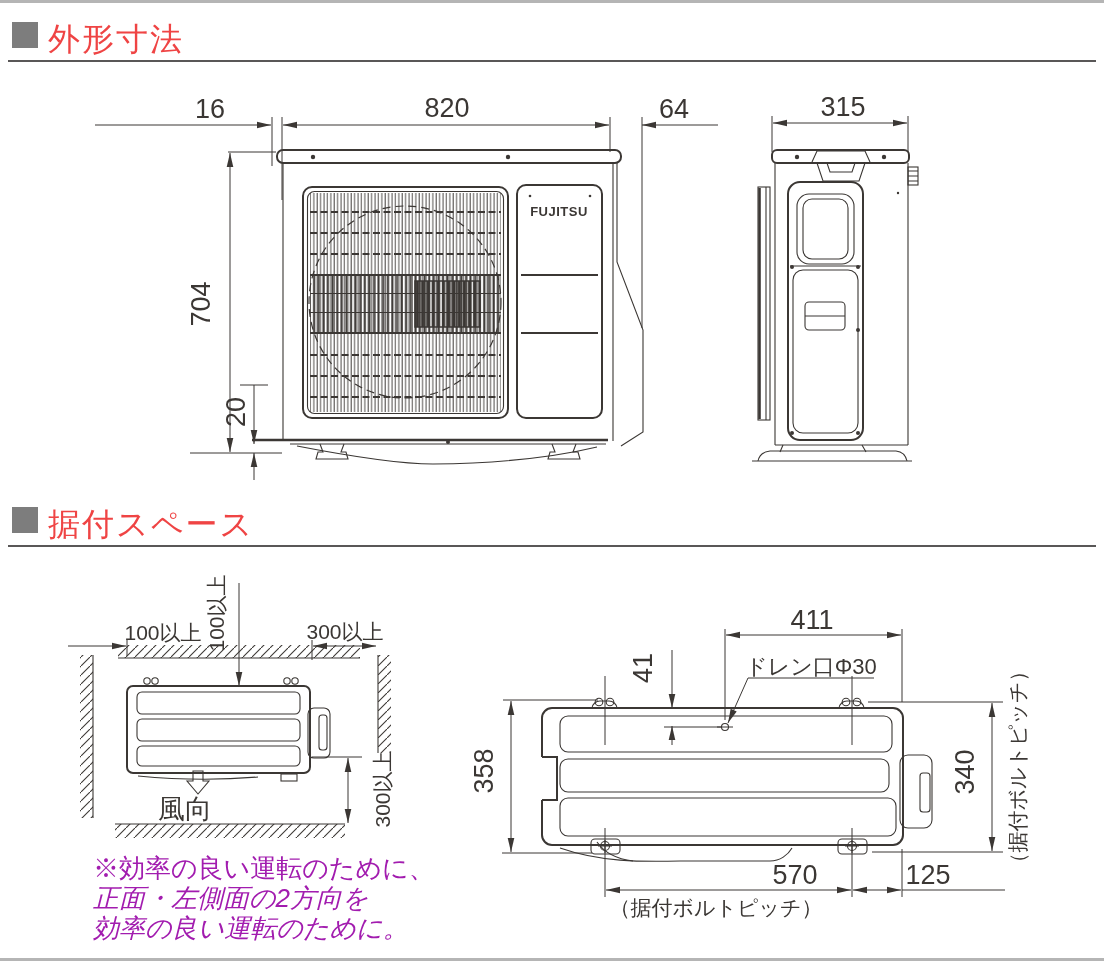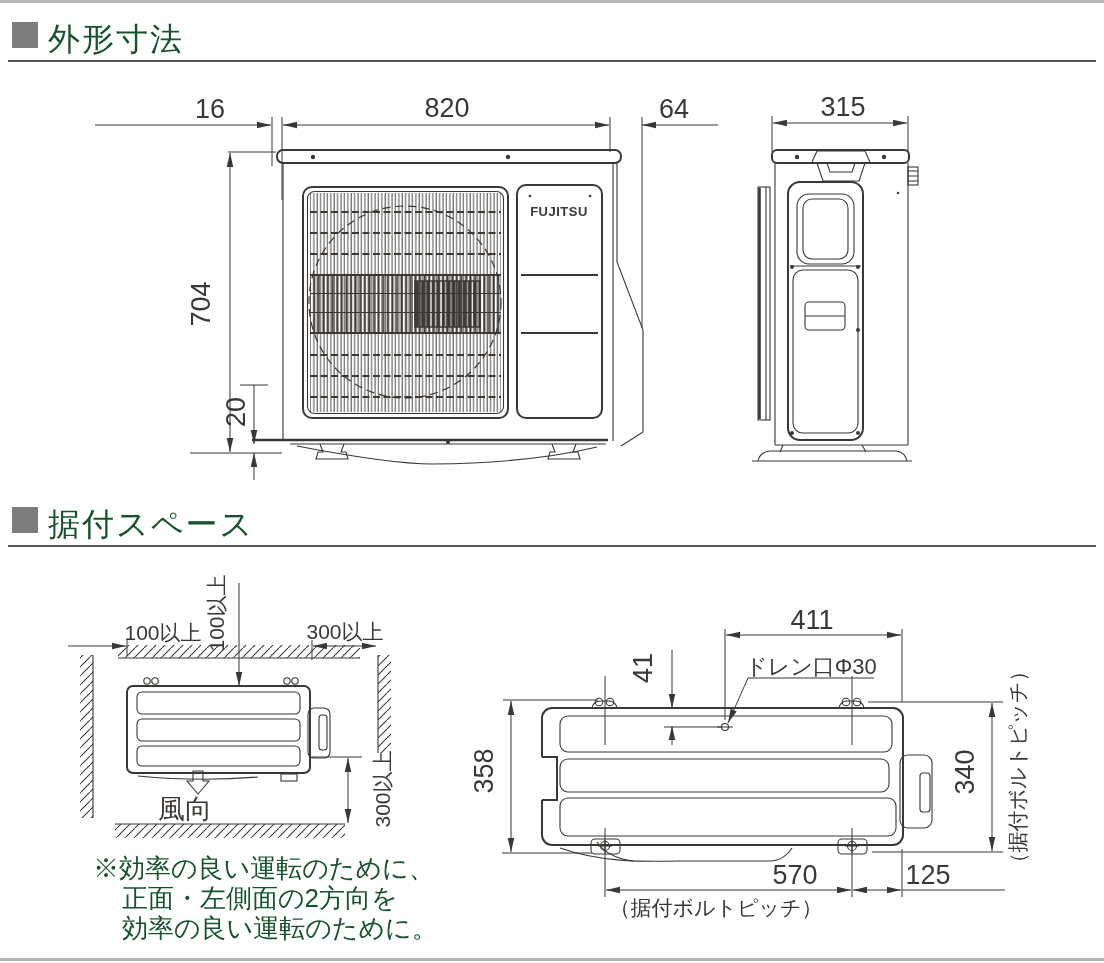--- a/index.html
+++ b/index.html
@@ -1,24 +1,24 @@
 <!DOCTYPE html>
 <html><head>
 <meta charset="utf-8">
 <style>
   html,body{margin:0;padding:0;background:#fff;}
   body{width:1104px;height:963px;position:relative;overflow:hidden;
        font-family:"Liberation Sans",sans-serif;color:#3b3734;}
   .edge{position:absolute;left:0;width:1104px;height:3px;background:#b5b5b5;}
   .hdr{position:absolute;left:0;width:1104px;}
   .hdr .bullet{position:absolute;left:12px;top:4px;width:26px;height:26px;background:#7d7d7d;}
-  .hdr .t{position:absolute;left:48px;top:0;font-size:32px;font-weight:500;letter-spacing:2px;color:#14532d;}
+  .hdr .t{position:absolute;left:48px;top:0;font-size:32px;font-weight:500;letter-spacing:2px;color:#ef4444;}
   .hdr .rule{position:absolute;left:8px;top:42px;width:1088px;height:2px;background:#595757;}
-  .note{position:absolute;left:93px;top:853px;font-size:26px;line-height:30px;color:#14532d;}
-  .note .ind{margin-left:29px;}
+  .note{position:absolute;left:93px;top:853px;font-size:26px;line-height:30px;color:#a21caf;}
+  .note .ind{font-style:italic;}
   svg{position:absolute;left:0;top:0;}
   svg text{fill:#3b3734;stroke:none;font-family:"Liberation Sans",sans-serif;}
   .tx{font-size:27px;}
   .ts{font-size:21px;}
   .td{font-size:22px;}
   .logo{font-size:13px;font-weight:bold;letter-spacing:.5px;}
   .l,.l2,.lb,.d,.rib,.dash{fill:none;stroke:#3b3734;}
   .l{stroke-width:1.1;}
   .l2{stroke-width:2;}
   .lb{stroke-width:2.6;}

